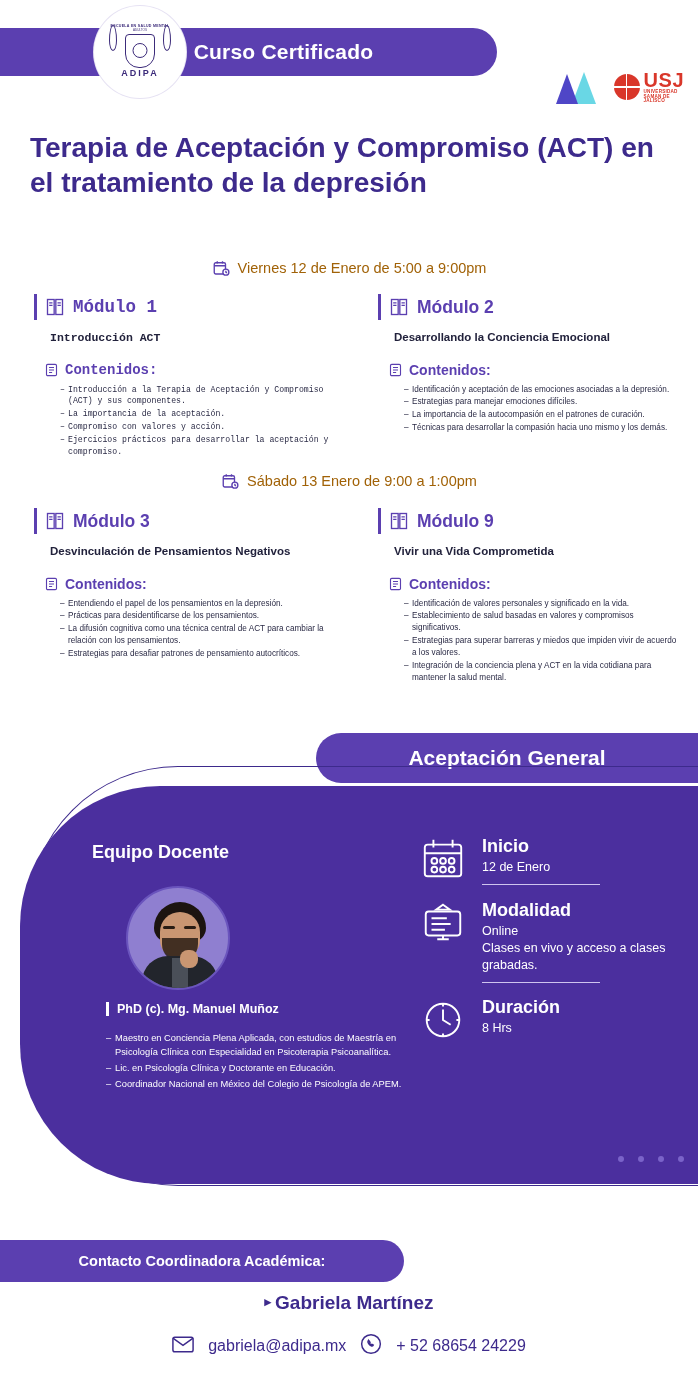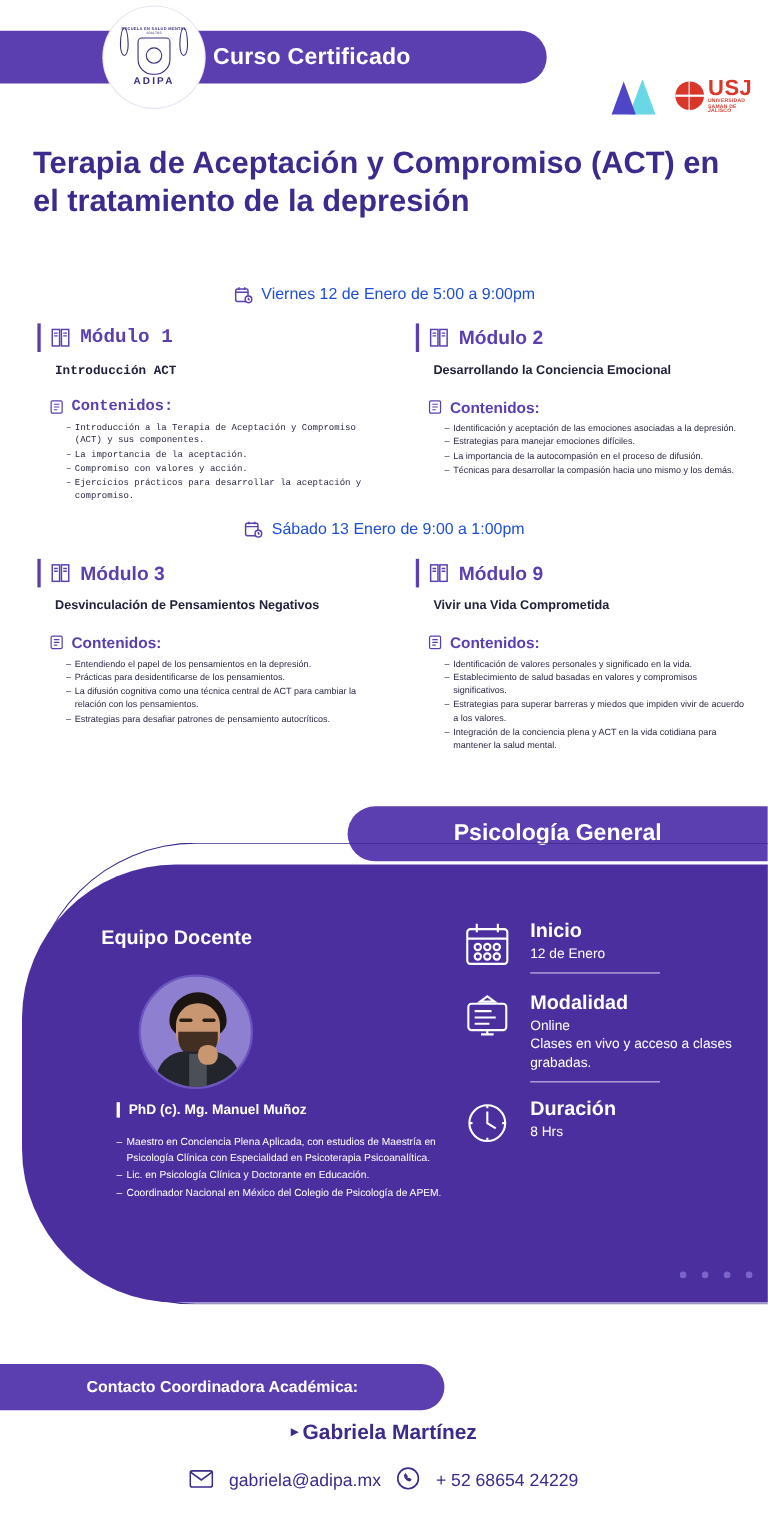--- a/index.html
+++ b/index.html
@@ -116,21 +116,21 @@
   .main-title {
     position: absolute;
     top: 130px; left: 30px; width: 640px;
     font-size: 28px; line-height: 1.25;
     font-weight: bold; color: #3d2a8c;
   }
 
   .date-row {
     position: absolute; left: 0; width: 698px;
     display: flex; align-items: center; justify-content: center; gap: 8px;
-    font-size: 14.5px; color: #1d4ed8;
+    font-size: 14.5px; color: #a16207;
   }
   .date-row.one { top: 259px; }
   .date-row.two { top: 472px; }
 
   .cal-icon { width: 18px; height: 18px; color: #5b3fb0; }
 
   
   .module {
     position: absolute;
     width: 300px;
@@ -397,21 +397,21 @@
   <div class="cont-head">
     <svg class="ci" viewBox="0 0 24 24" fill="none" stroke="#5b3fb0" stroke-width="1.8">
       <rect x="4" y="3" width="16" height="18" rx="2"></rect>
         <path d="M8 8h8M8 12h8M8 16h5"></path>
     </svg>
     <span class="ct">Contenidos:</span>
   </div>
   <ul class="bullets">
     <li>Identificación y aceptación de las emociones asociadas a la depresión.</li>
     <li>Estrategias para manejar emociones difíciles.</li>
-    <li>La importancia de la autocompasión en el proceso de difusión.</li>
+    <li>La importancia de la autocompasión en el patrones de curación.</li>
     <li>Técnicas para desarrollar la compasión hacia uno mismo y los demás.</li>
   </ul>
 </div>
 
 <div class="date-row two">
   <svg class="cal-icon" viewBox="0 0 24 24" fill="none" stroke="#5b3fb0" stroke-width="1.8">
     <rect x="3" y="5" width="15" height="15" rx="2"></rect>
     <path d="M3 9h15M7 3v3M14 3v3"></path>
     <circle cx="18.5" cy="17.5" r="4" fill="#fff" stroke="#5b3fb0"></circle>
     <path d="M18.5 15.5v2l1.4 1"></path>
@@ -463,21 +463,21 @@
   </div>
   <ul class="bullets">
     <li>Identificación de valores personales y significado en la vida.</li>
     <li>Establecimiento de salud basadas en valores y compromisos significativos.</li>
     <li>Estrategias para superar barreras y miedos que impiden vivir de acuerdo a los valores.</li>
     <li>Integración de la conciencia plena y ACT en la vida cotidiana para mantener la salud mental.</li>
   </ul>
 </div>
 
 <div class="info-banner">
-  <span>Psicología General</span>
+  <span>Aceptación General</span>
 </div>
 
 <div class="panel-outline"></div>
 
 <div class="panel">
   <div class="panel-inner">
     <div class="equipo-title">Equipo Docente</div>
 
     <div class="avatar-wrap">
       <div class="face">

